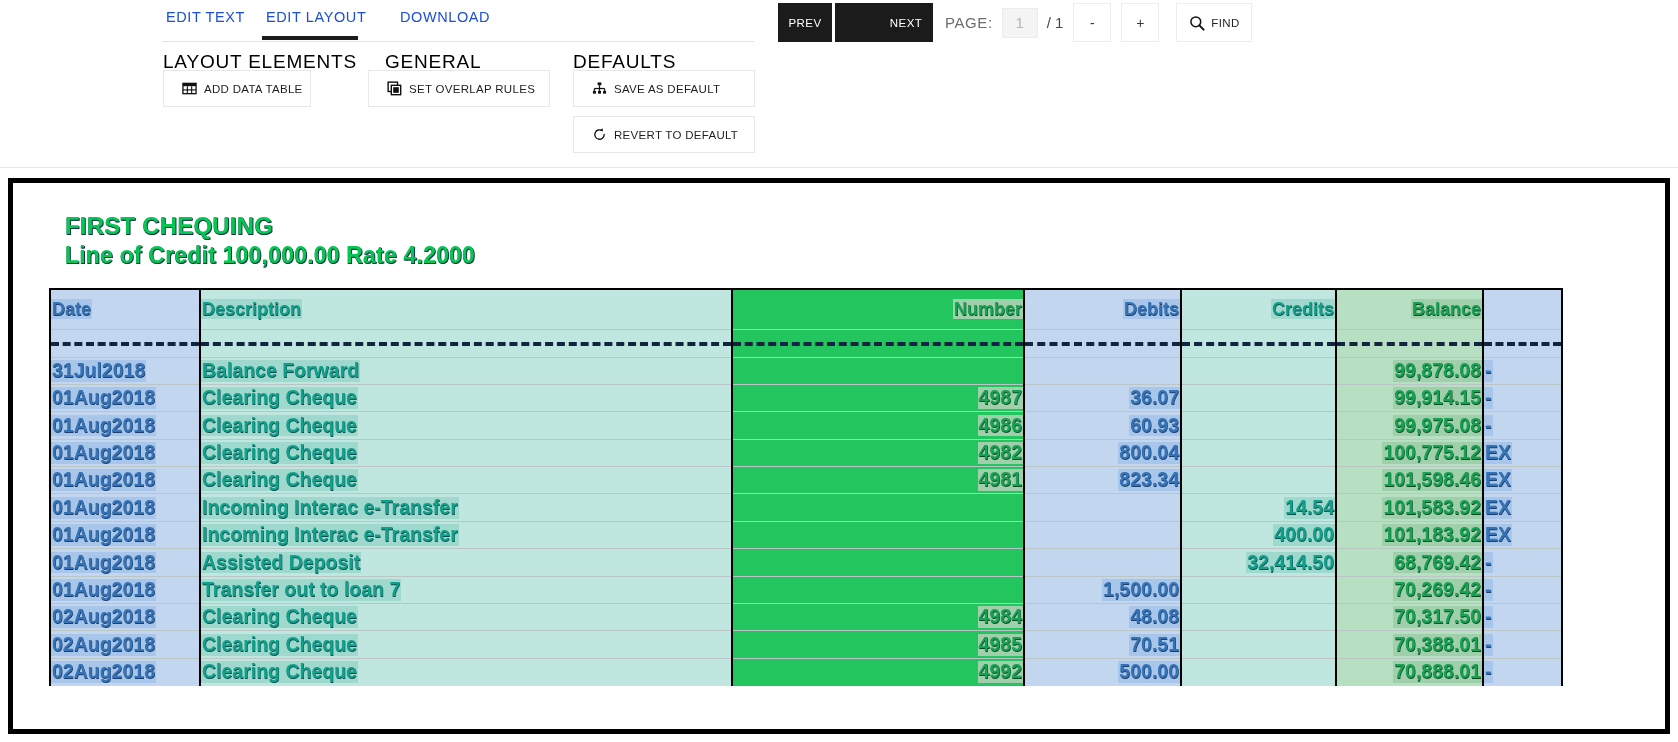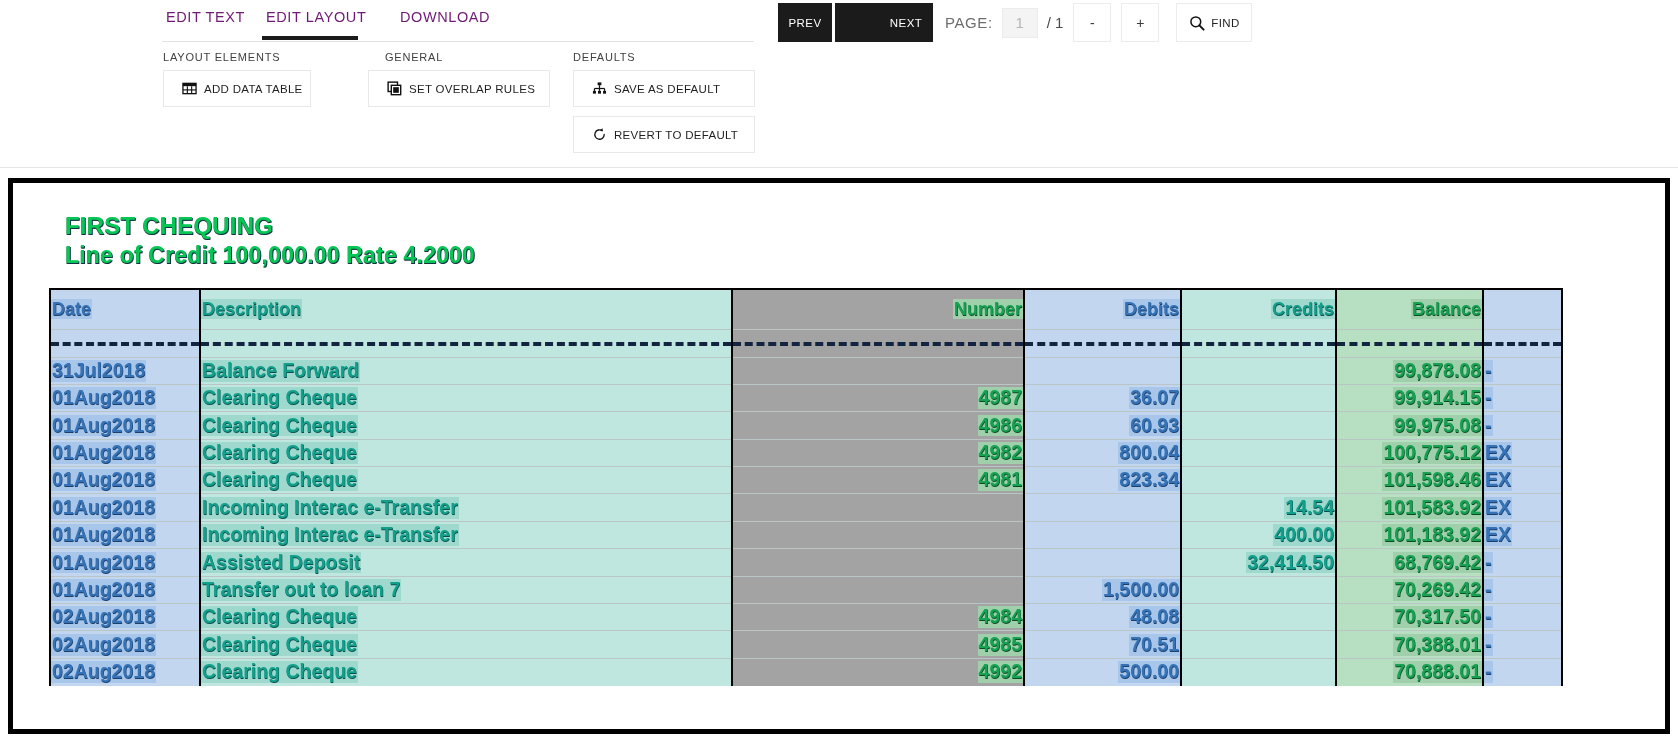--- a/index.html
+++ b/index.html
@@ -9,29 +9,29 @@
     -webkit-font-smoothing:antialiased;
   }
 
   
   #toolbar{position:relative;width:1678px;height:168px;background:#fff;
            border-bottom:1px solid #e6e6e6;box-sizing:border-box;}
 
   #tabstrip{position:absolute;left:162px;top:0;width:592px;height:41px;
             border-bottom:1px solid #e2e2e2;}
   .tab{position:absolute;top:9px;font-size:14.5px;letter-spacing:.6px;
-       color:#701a75;cursor:pointer;text-transform:uppercase;}
+       color:#1d4ed8;cursor:pointer;text-transform:uppercase;}
   .tab.t0{left:4px;}
   .tab.t1{left:104px;}
   .tab.t2{left:238px;}
   .tab-underline{position:absolute;left:100px;top:36px;width:96px;height:4px;
                  background:#1b1b1b;}
 
-  .grp-label{position:absolute;font-size:11px;letter-spacing:.8px;
-             color:#404040;text-transform:uppercase;}
+  .grp-label{position:absolute;font-size:19px;letter-spacing:.8px;
+             color:#000000;text-transform:uppercase;}
   .gl0{left:163px;top:51px;}
   .gl1{left:385px;top:51px;}
   .gl2{left:573px;top:51px;}
 
   .tbtn{position:absolute;box-sizing:border-box;border:1px solid #e8e8e8;
         background:#fff;display:flex;align-items:center;cursor:pointer;
         font-size:11.5px;letter-spacing:.3px;color:#1f1f1f;
         text-transform:uppercase;padding-left:18px;}
   .b0{left:163px;top:70px;width:148px;height:37px;}
   .b1{left:368px;top:70px;width:182px;height:37px;}
@@ -82,21 +82,21 @@
           box-sizing:border-box;overflow:hidden;white-space:nowrap;}
   #tbl tr.hdr td{height:40px;font-size:18px;border-top:none;}
   #tbl tr.dash td{height:28px;}
   
   .vsep{border-left:2px solid #000;}
   .vsepR{border-right:2px solid #000;}
 
   
   .c-date{background:#c3d6ef;}
   .c-desc{background:#bfe6df;}
-  .c-num {background:#a3a3a3;}
+  .c-num {background:#22c55e;}
   .c-deb {background:#c3d6ef;}
   .c-cre {background:#bfe6df;}
   .c-bal {background:#b7dfc1;}
   .c-ex  {background:#c3d6ef;}
 
   
   .hl{display:inline-block;padding:0 1px;line-height:1.12;}
   .hl-date{background:#a8c6ea;color:#3573b6;text-shadow:.5px .5px 0 #1c3f6b;}
   .hl-desc{background:#9fd9ce;color:#13a08b;text-shadow:.5px .5px 0 #0c4f52;}
   .hl-num {background:#9fd0ab;color:#16a153;text-shadow:.5px .5px 0 #0c4a24;}

